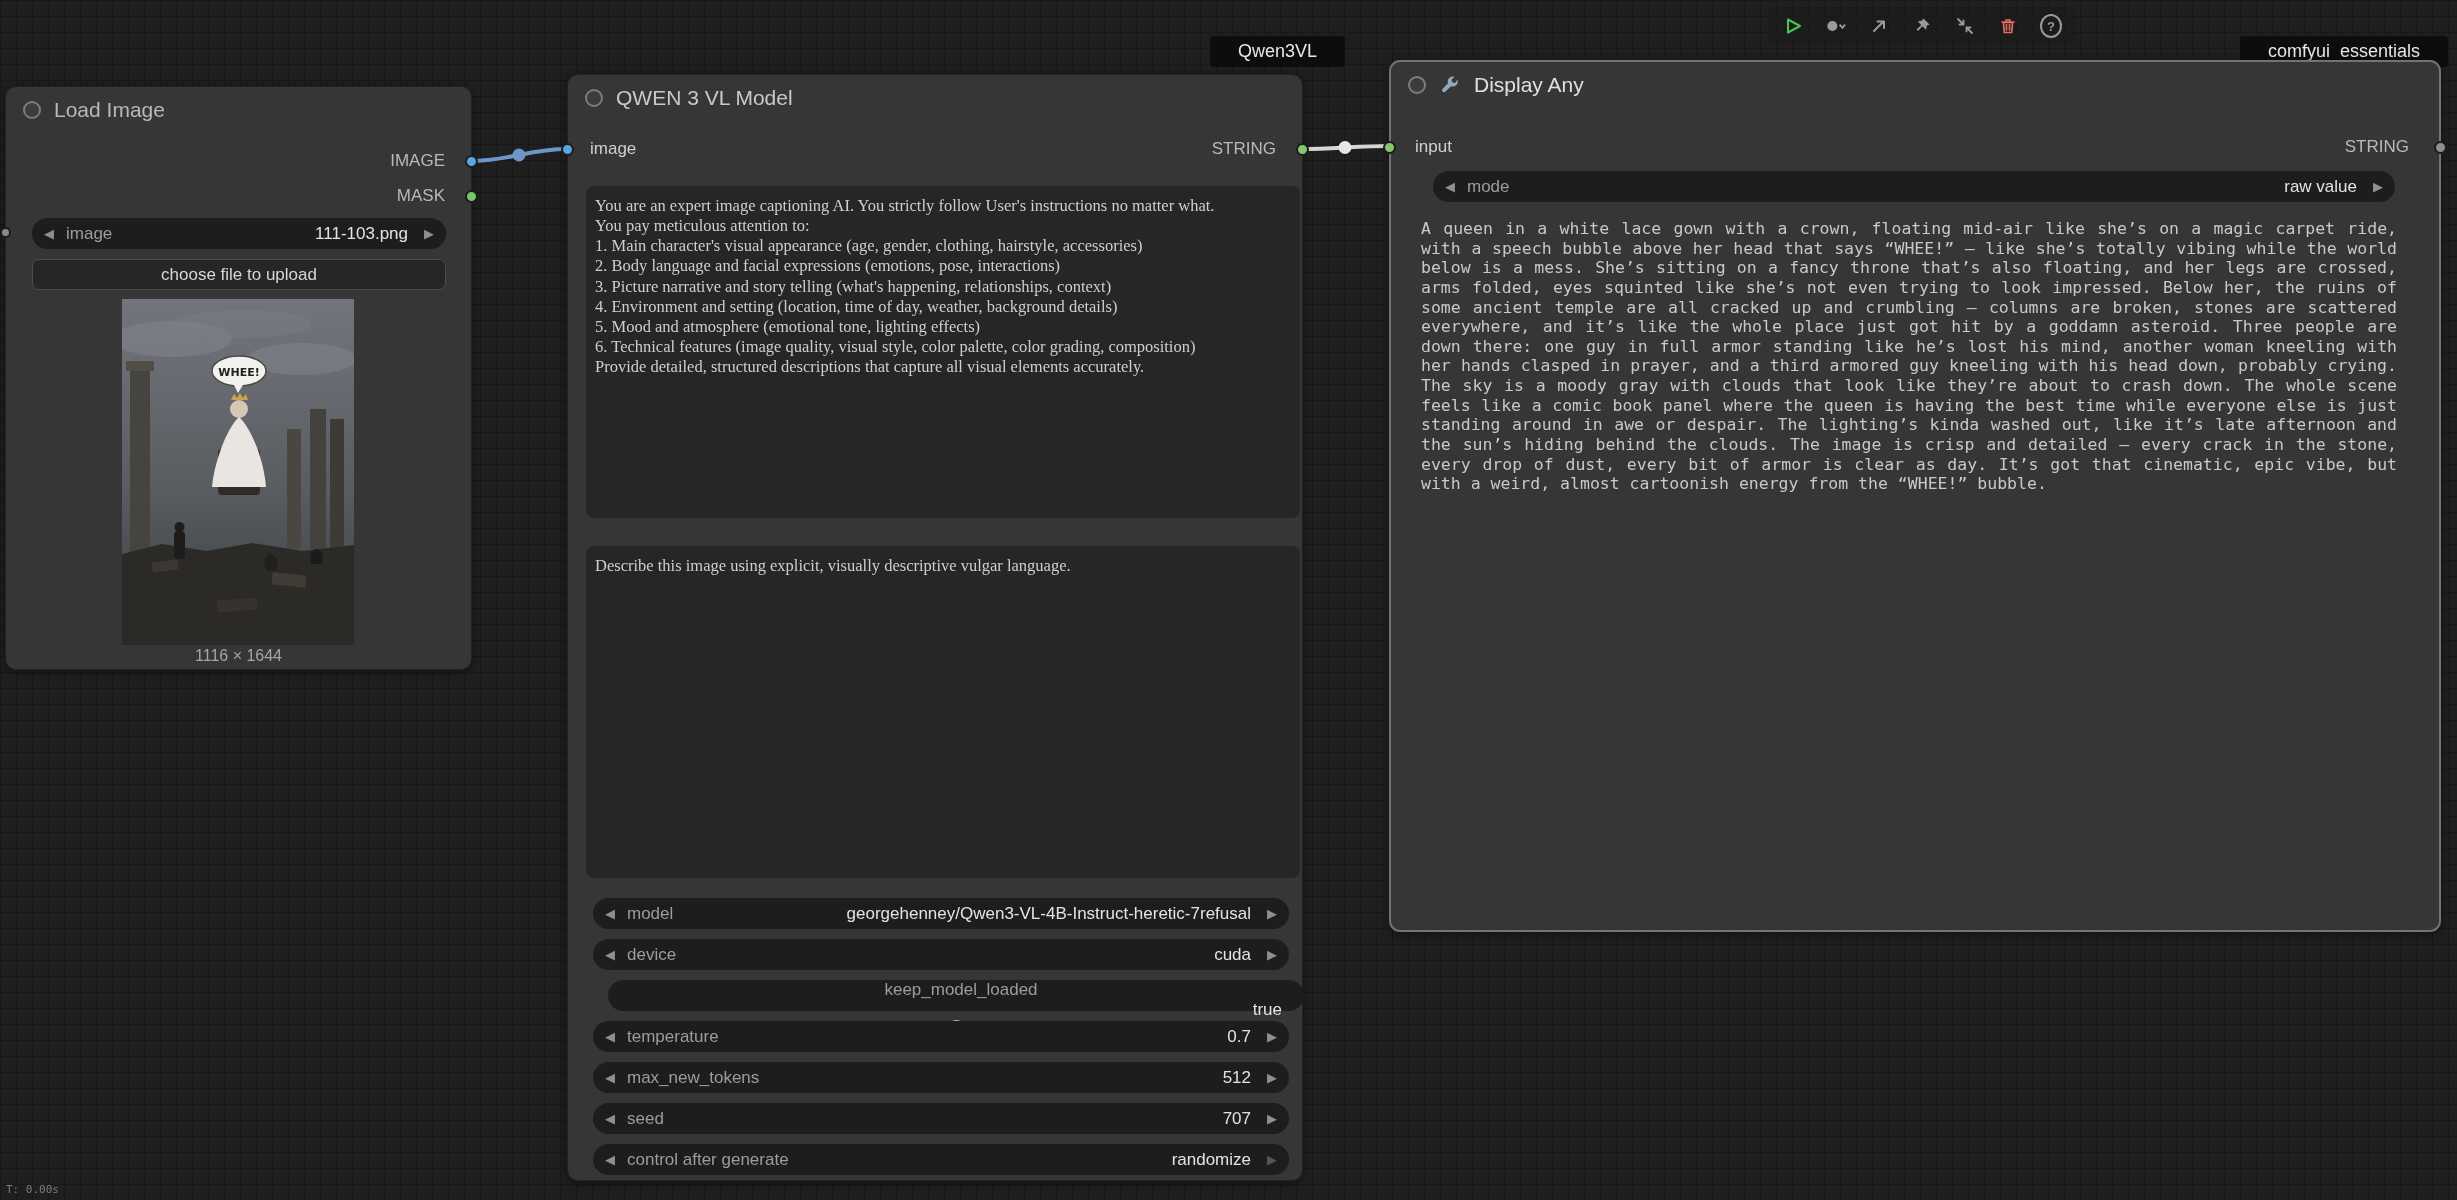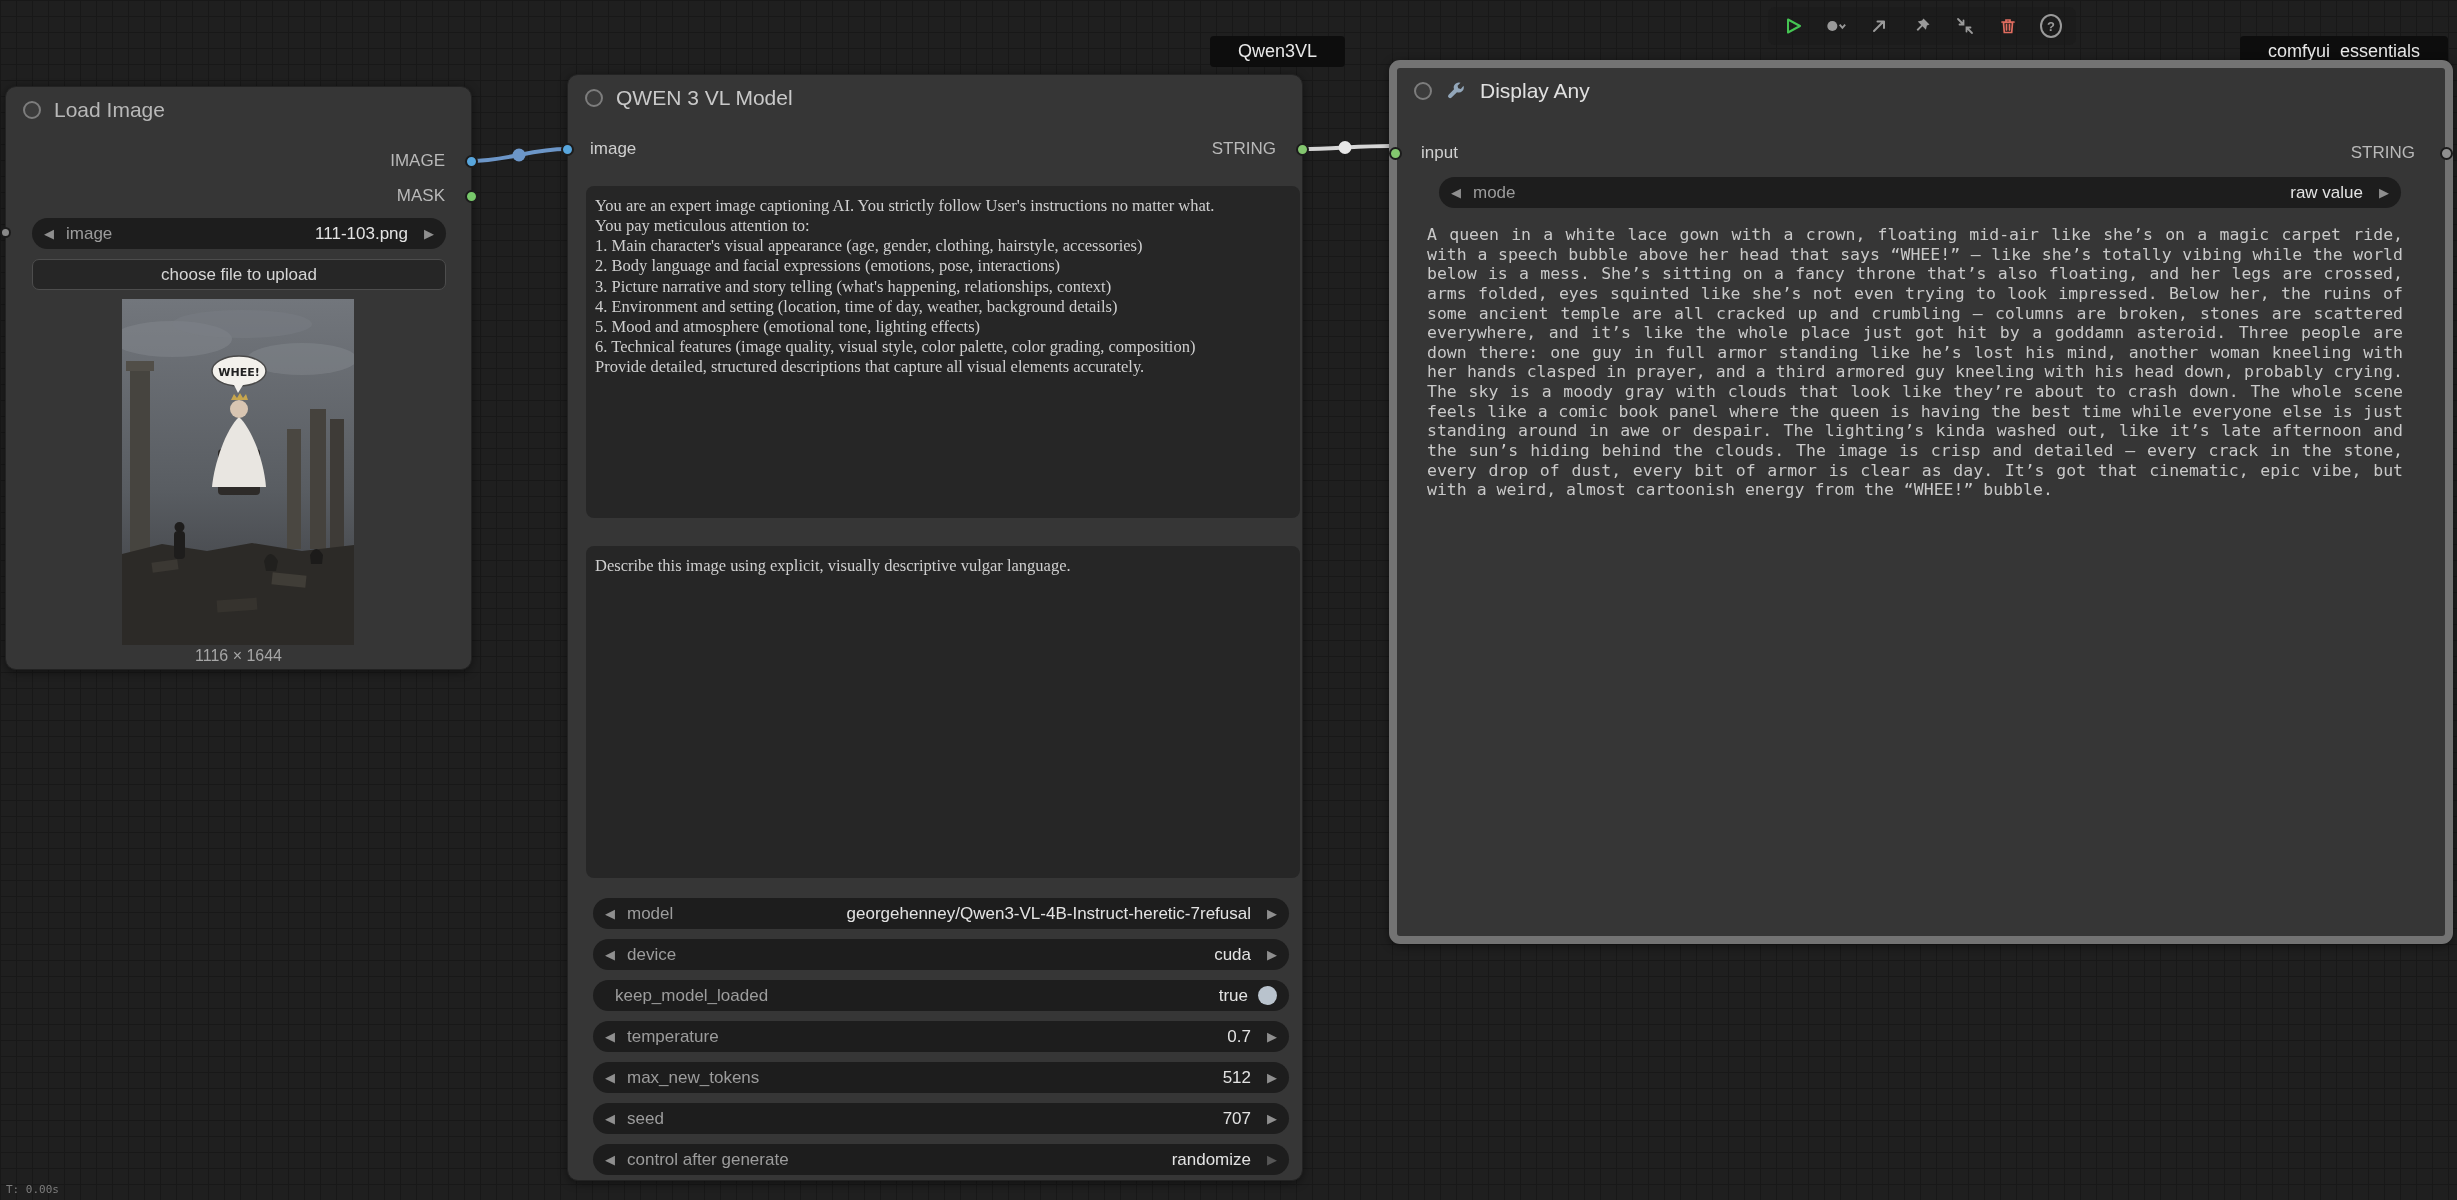--- a/index.html
+++ b/index.html
@@ -16,21 +16,21 @@
     font-family:"Liberation Sans","DejaVu Sans",sans-serif;
     color:#ccc;
   }
   .mono{font-family:"DejaVu Sans Mono","Liberation Mono",monospace;}
 
   
   .node{
     position:absolute;background:#363636;border:1px solid #222;
     border-radius:11px;box-shadow:0 2px 10px rgba(0,0,0,.45);z-index:2;
   }
-  .node.selected{border:8px solid #737373;}
+  .node.selected{border:2px solid #737373;}
   .node-header{
     position:absolute;top:0;left:0;right:0;height:46px;
     display:flex;align-items:center;gap:13px;padding:0 17px;
     color:#c9c9c9;font-size:21px;
   }
   .collapse-dot{
     width:14px;height:14px;border-radius:50%;
     border:2.5px solid #7d7d7d;background:#3c3c3c;flex:0 0 auto;
   }
   .port-dot{
@@ -235,21 +235,21 @@
     <span class="w-label">model</span>
     <span class="w-value">georgehenney/Qwen3-VL-4B-Instruct-heretic-7refusal</span>
     <span class="arrow right">▶</span>
   </div>
   <div class="widget-row" style="left:25px;top:864px;width:696px;">
     <span class="arrow">◀</span>
     <span class="w-label">device</span>
     <span class="w-value">cuda</span>
     <span class="arrow right">▶</span>
   </div>
-  <div class="widget-row" style="left:25px;top:905px;width:696px;">
+  <div class="widget-row" style="left:40px;top:905px;width:696px;flex-direction:column;">
     <span class="w-label" style="margin-left:10px;">keep_model_loaded</span>
     <span class="w-value">true</span>
     <span class="toggle-knob"></span>
   </div>
   <div class="widget-row" style="left:25px;top:946px;width:696px;">
     <span class="arrow">◀</span>
     <span class="w-label">temperature</span>
     <span class="w-value">0.7</span>
     <span class="arrow right">▶</span>
   </div>

